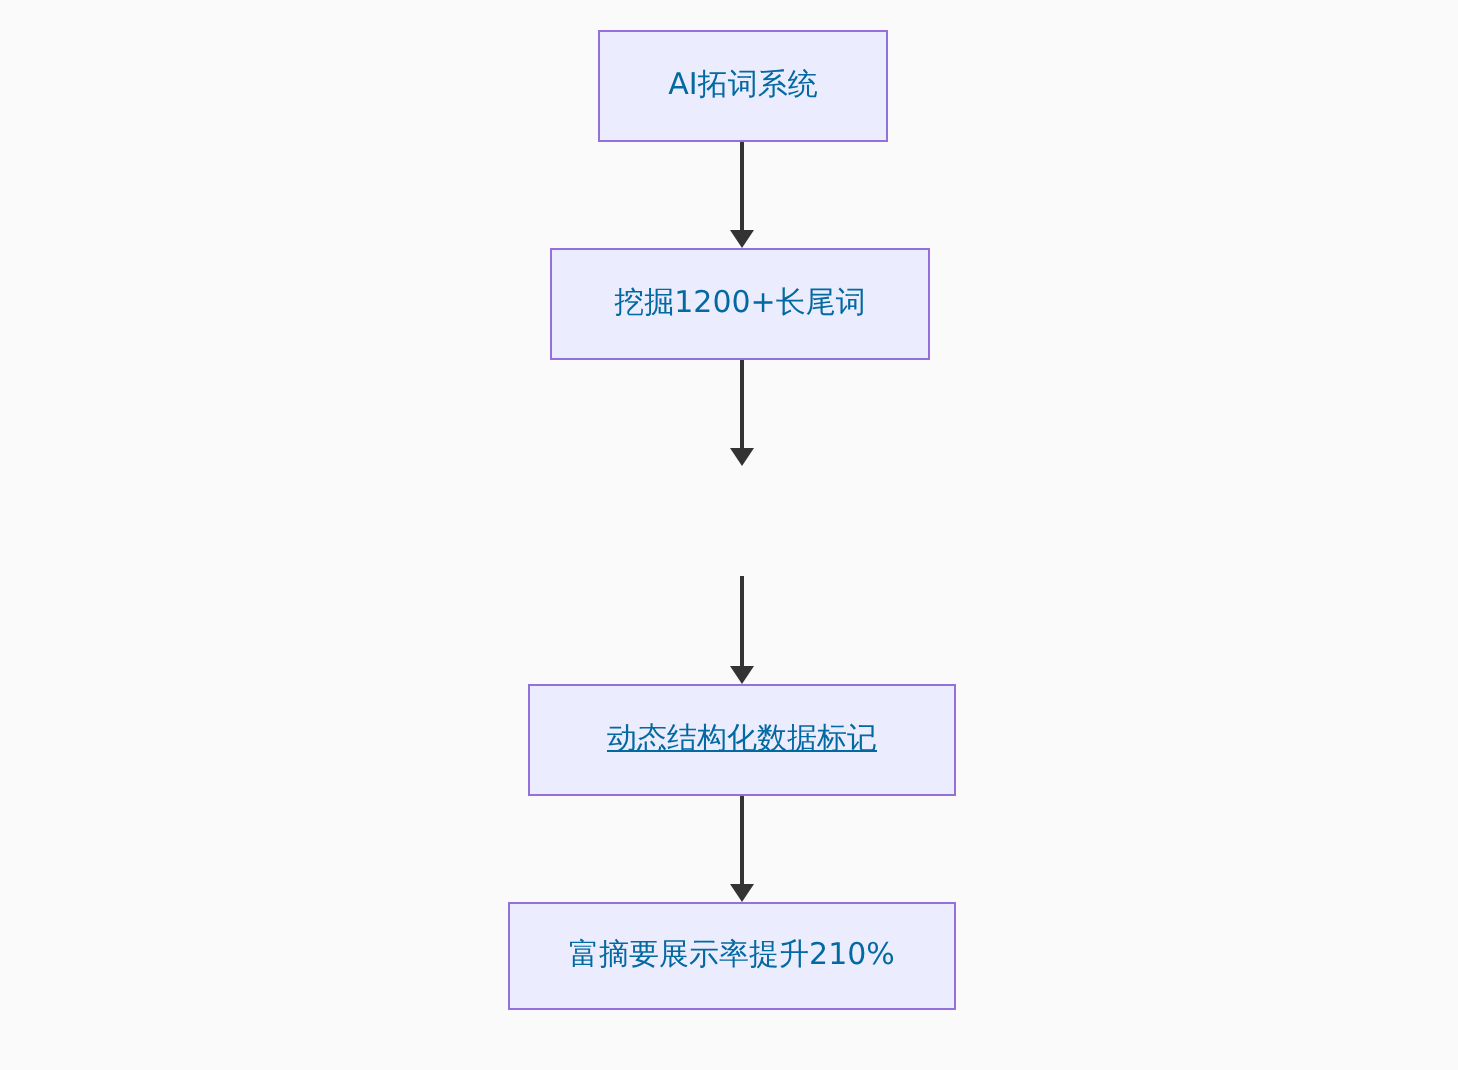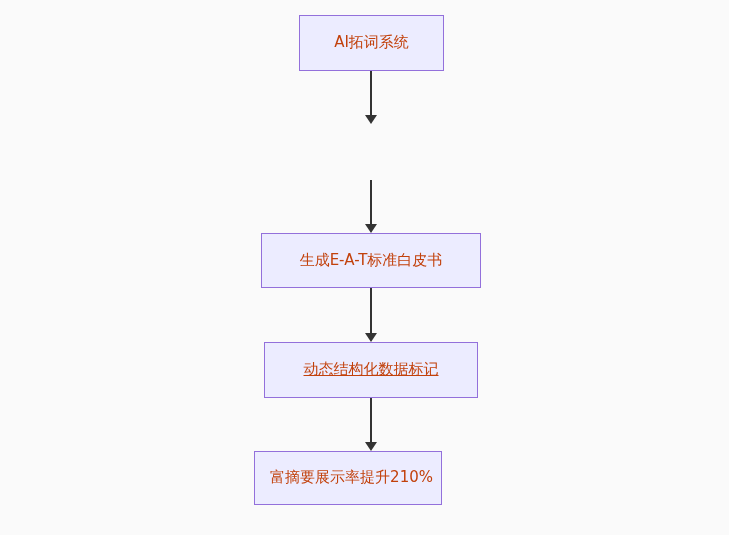--- a/index.html
+++ b/index.html
@@ -21,31 +21,31 @@
     height: 535px;
   }
   .node {
     position: absolute;
     background: #ECECFF;
     border: 1px solid #9370DB;
     box-sizing: border-box;
     display: flex;
     align-items: center;
     justify-content: center;
-    color: #c2410c;
+    color: #0369a1;
     font-size: 15px;
     text-align: center;
     line-height: 1.3;
   }
   .node span { padding: 0 8px; }
   #node-1 { left: 299px; top: 15px;  width: 145px; height: 56px; }
   #node-2 { left: 275px; top: 124px; width: 190px; height: 56px; }
   #node-3 { left: 261px; top: 233px; width: 220px; height: 55px; }
   #node-4 { left: 264px; top: 342px; width: 214px; height: 56px; text-decoration: underline; }
-  #node-5 { left: 254px; top: 451px; width: 188px; height: 54px; justify-content: flex-end; }
+  #node-5 { left: 254px; top: 451px; width: 224px; height: 54px; }
 
   .edge {
     position: absolute;
     left: 364px;           
     width: 14px;
     display: flex;
     flex-direction: column;
     align-items: center;
   }
   #edge-1 { top: 71px;  height: 53px; }
@@ -74,29 +74,29 @@
 
   <div class="node" id="node-1">
     <span>AI拓词系统</span>
   </div>
 
   <div class="edge" id="edge-1">
     <div class="edge-line"></div>
     <div class="edge-arrowhead"></div>
   </div>
 
+  <div class="node" id="node-2">
+    <span>挖掘1200+长尾词</span>
+  </div>
 
   <div class="edge" id="edge-2">
     <div class="edge-line"></div>
     <div class="edge-arrowhead"></div>
   </div>
 
-  <div class="node" id="node-3">
-    <span>生成E-A-T标准白皮书</span>
-  </div>
 
   <div class="edge" id="edge-3">
     <div class="edge-line"></div>
     <div class="edge-arrowhead"></div>
   </div>
 
   <div class="node" id="node-4">
     <span>动态结构化数据标记</span>
   </div>
 

